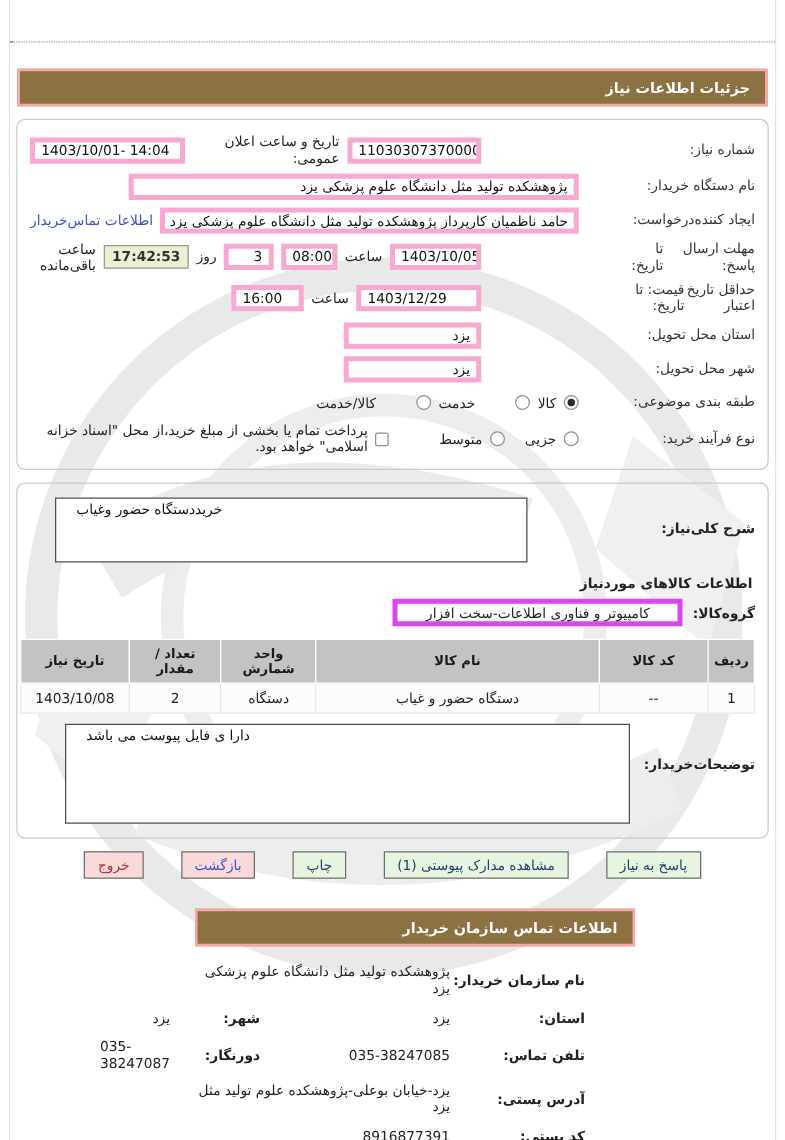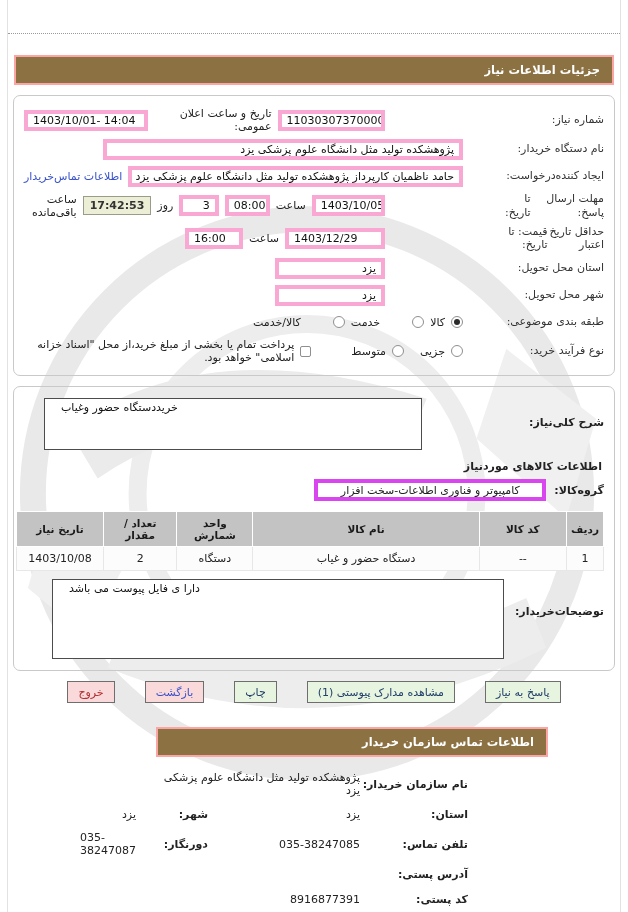--- a/index.html
+++ b/index.html
@@ -50,21 +50,21 @@
   table.goods td { background: #fcfcfc; padding: 5px 4px; text-align: center; font-size: 11px; border: 1px solid #e7e7e7; }
   .th-row { width: 34px; } .th-code { width: 92px; } .th-name { width: 240px; }
   .th-unit { width: 78px; } .th-qty { width: 76px; } .th-date { width: 88px; }
   .btn-row { display: flex; justify-content: center; gap: 30px; margin: 10px 0 0 0; direction: rtl; }
   .btn { border: 1px solid #6e6e6e; height: 22px; display: flex; align-items: center; justify-content: center;
     padding: 0 10px; font-size: 11px; cursor: pointer; color: #23406b; white-space: nowrap; }
   .btn-green { background: #e7f5e0; }
   .btn-pink { background: #f9d9d9; }
   .btn-back { color: #3952cc; }
   .btn-exit { color: #b03030; }
-  .contact-bar { margin: 24px 72px 0 148px; padding-left: 32px; }
+  .contact-bar { margin: 24px 112px 0 148px; padding-left: 32px; }
   .contact-block { margin: 14px 152px 0 148px; }
   .c-row { display: flex; align-items: center; margin: 9px 0; min-height: 16px; }
   .c-lbl { width: 108px; font-weight: bold; flex-shrink: 0; }
   .c-val { width: 152px; flex-shrink: 0; }
   .c-lbl2 { width: 72px; font-weight: bold; flex-shrink: 0; }
   .addr-val { width: 250px; }
 </style>
 </head>
 <body>
 
@@ -242,20 +242,21 @@
         <span>یزد</span>
       </div>
       <div class="c-row">
         <span class="c-lbl">تلفن تماس:</span>
         <span class="c-val" dir="ltr" style="text-align:right">035-38247085</span>
         <span class="c-lbl2">دورنگار:</span>
         <span dir="ltr">035-38247087</span>
       </div>
       <div class="c-row">
         <span class="c-lbl">آدرس پستی:</span>
+        <span class="addr-val">یزد-خیابان بوعلی-پژوهشکده علوم تولید مثل یزد</span>
       </div>
       <div class="c-row">
         <span class="c-lbl">کد پستی:</span>
         <span dir="ltr">8916877391</span>
       </div>
     </div>
 
   </div>
 </div>
 

